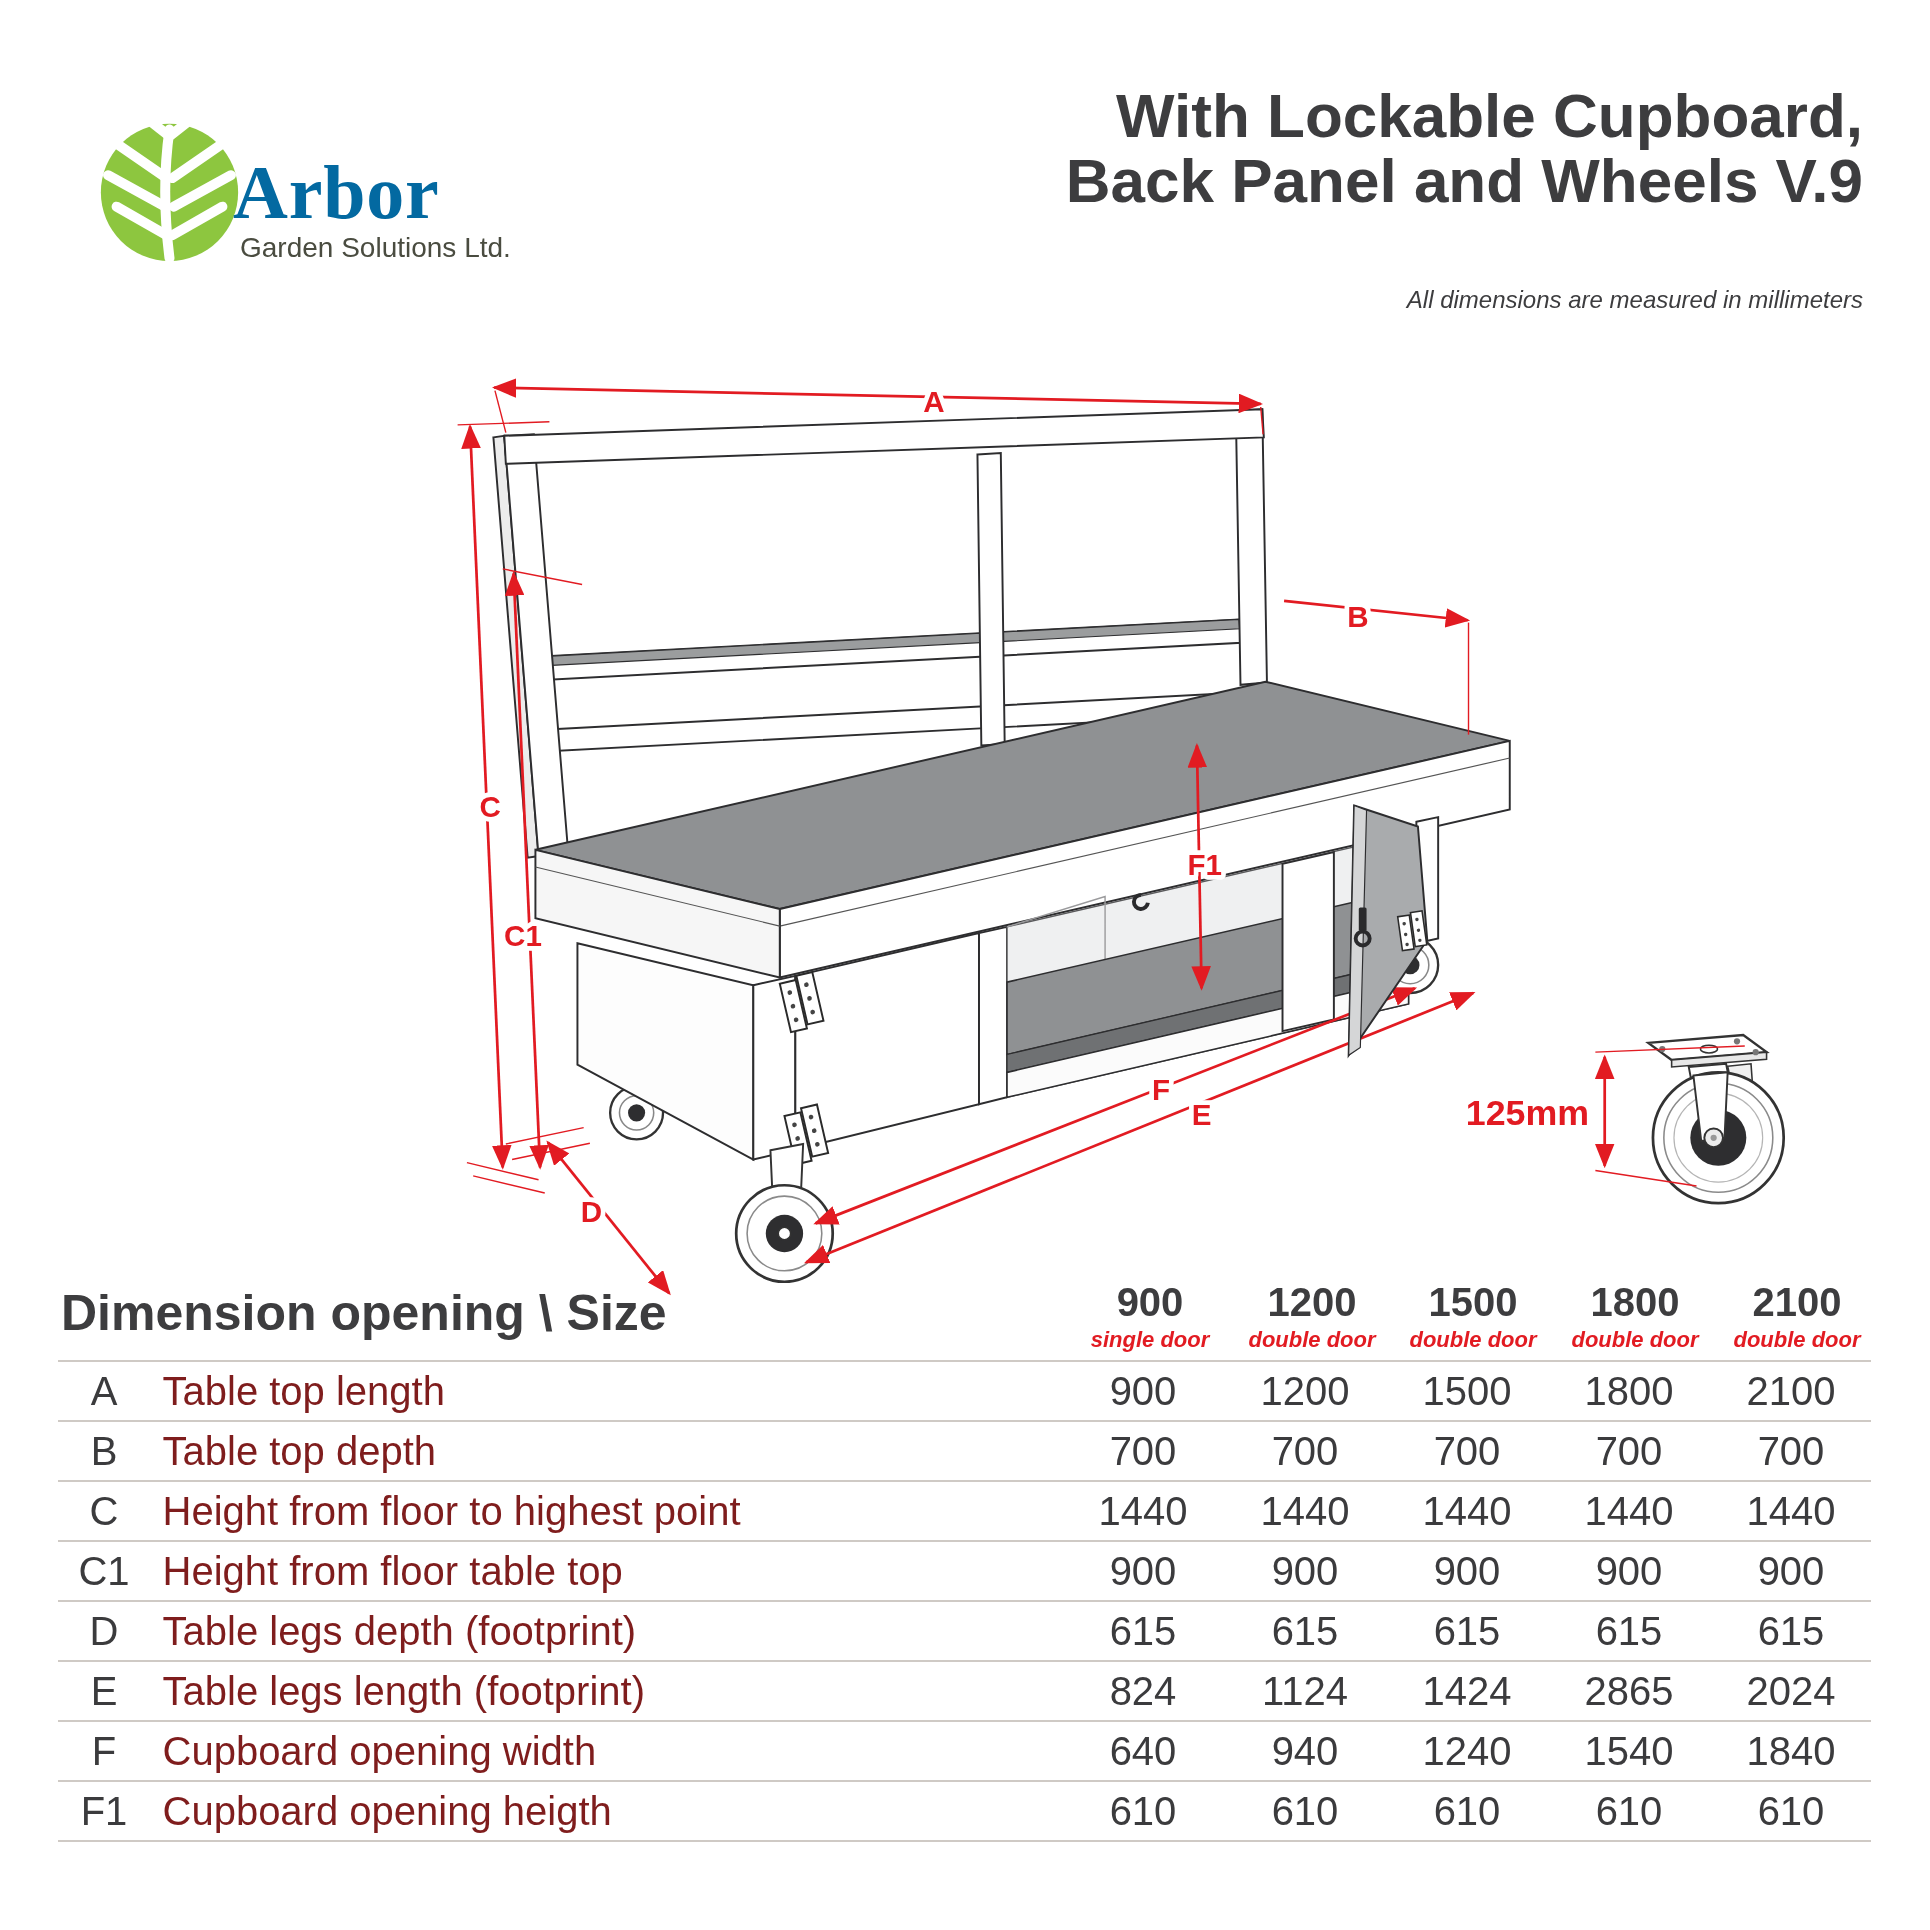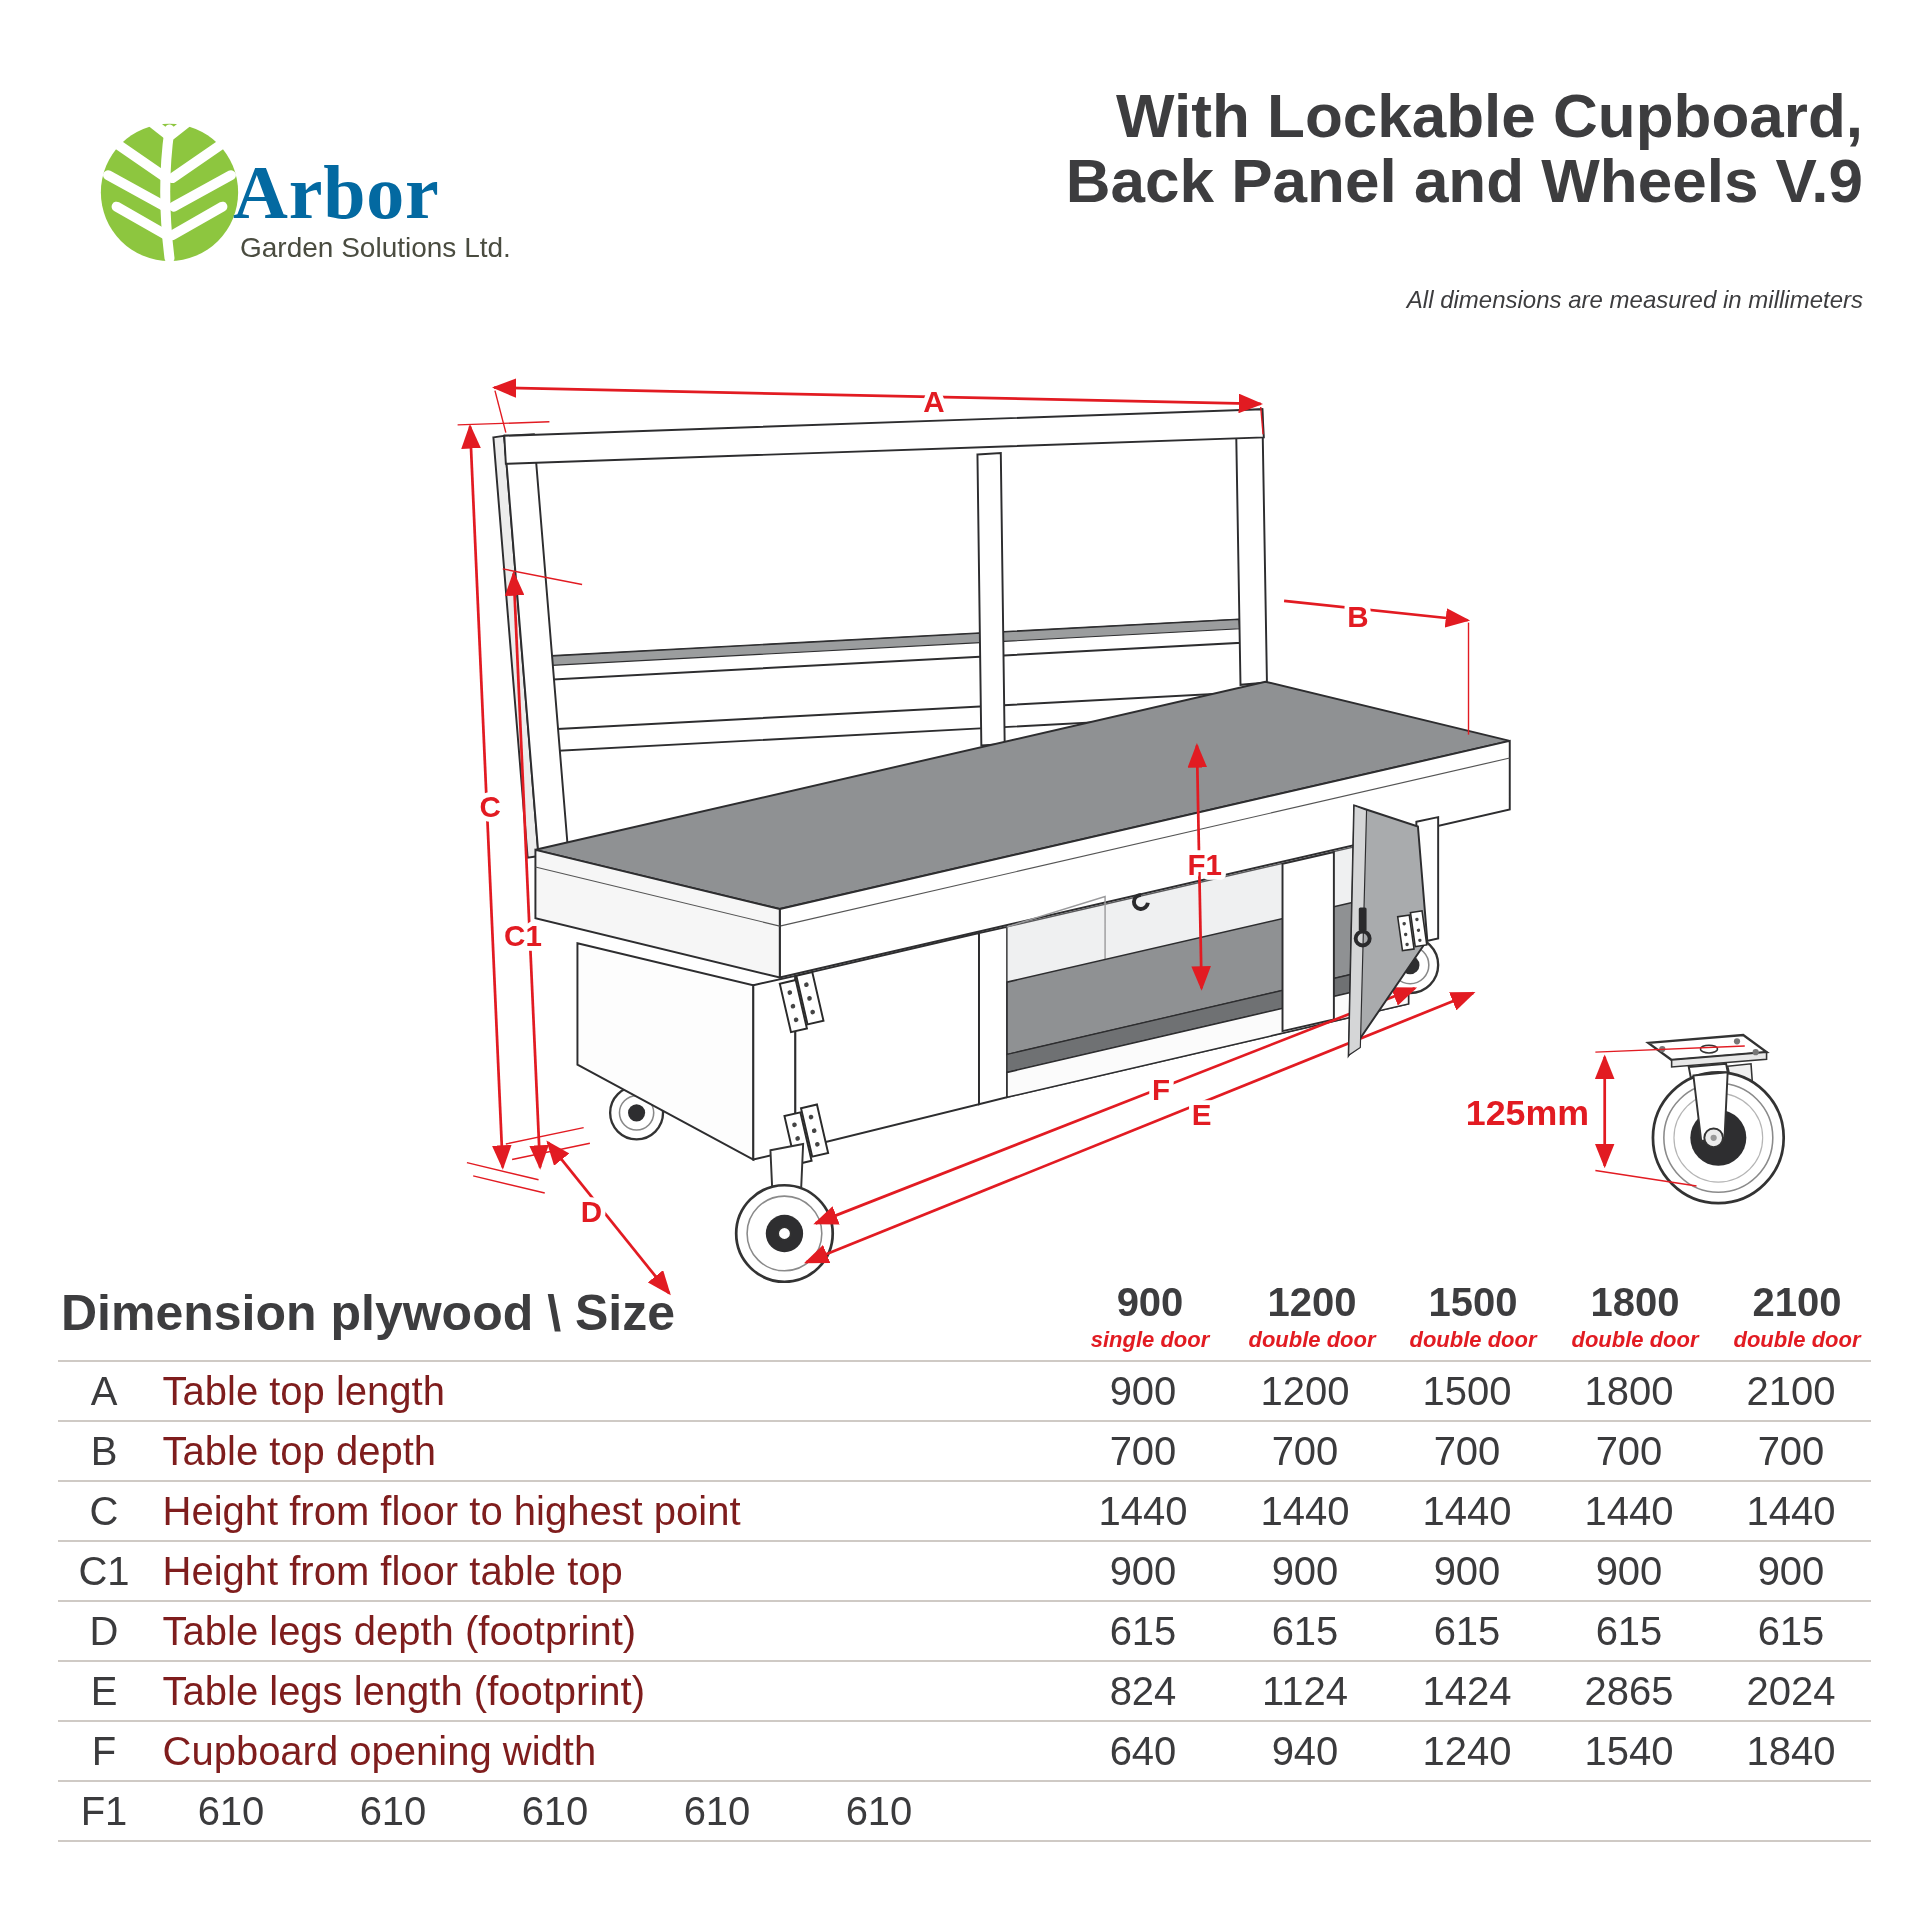--- a/index.html
+++ b/index.html
@@ -272,21 +272,21 @@
 
       <g stroke="#e21b22" stroke-width="3.5" fill="none">
         <path d="M2062,1358 L2062,1498" marker-start="url(#arr)" marker-end="url(#arr)"></path>
         <path d="M2050,1352 L2242,1344" stroke-width="1.8"></path>
         <path d="M2050,1504 L2180,1524" stroke-width="1.8"></path>
       </g>
       <text class="wlab" x="2042" y="1446">125mm</text>
     </g>
   </svg>
 
-  <div class="corner-label">Dimension plywood \ Size</div>
+  <div class="corner-label">Dimension opening \ Size</div>
 
   <div class="col-head ch0">
     <span class="col-size">900</span>
     <span class="col-type">single door</span>
   </div>
   <div class="col-head ch1">
     <span class="col-size">1200</span>
     <span class="col-type">double door</span>
   </div>
   <div class="col-head ch2">
@@ -361,20 +361,21 @@
       <div class="cell-marker">F</div>
       <div class="cell-label">Cupboard opening width</div>
       <div class="cell-val">640</div>
       <div class="cell-val">940</div>
       <div class="cell-val">1240</div>
       <div class="cell-val">1540</div>
       <div class="cell-val">1840</div>
     </div>
     <div class="trow">
       <div class="cell-marker">F1</div>
+      <div class="cell-label">Cupboard opening heigth</div>
       <div class="cell-val">610</div>
       <div class="cell-val">610</div>
       <div class="cell-val">610</div>
       <div class="cell-val">610</div>
       <div class="cell-val">610</div>
     </div>
   </div>
 
 </div>
 

